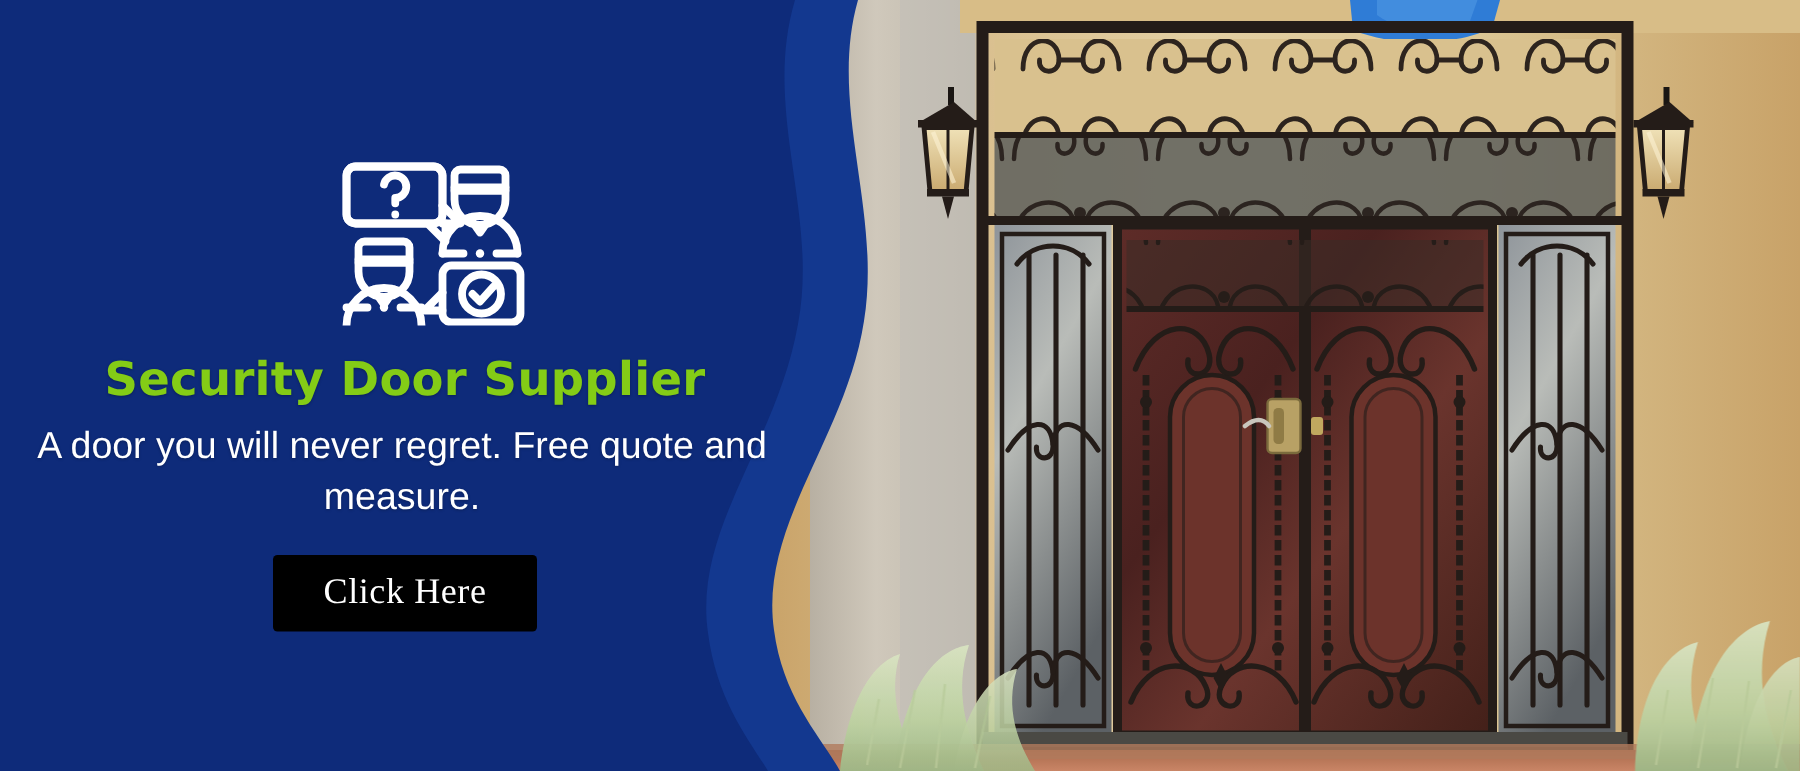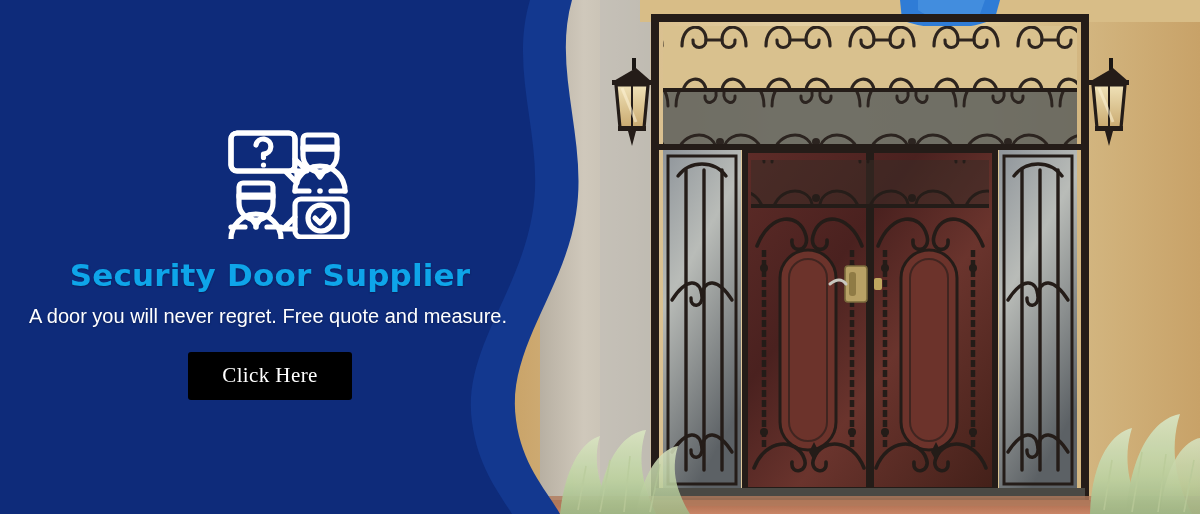--- a/index.html
+++ b/index.html
@@ -62,42 +62,42 @@
     margin-left: 38px;
   }
   .hero-icon svg { display: block; width: 124px; height: 124px; }
 
   .headline {
     margin: 0 0 10px 0;
     font-family: "DejaVu Sans", sans-serif;
     font-size: 31px;
     font-weight: bold;
     letter-spacing: 0.2px;
-    color: #0ea5e9;
+    color: #84cc16;
     text-shadow: 0 1px 2px rgba(0,0,0,0.28);
   }
 
   .subcopy {
     margin: 0 4px 22px 0;
     font-family: "Liberation Sans", sans-serif;
-    font-size: 20px;
+    font-size: 25px;
     line-height: 1.35;
     font-weight: 400;
     color: #ffffff;
     max-width: 520px;
     text-shadow: 0 1px 2px rgba(0,0,0,0.25);
   }
   .subcopy .line { display: block; }
 
   .cta {
     display: inline-block;
     background: #000000;
     color: #ffffff;
     font-family: "Liberation Serif", serif;
-    font-size: 21px;
+    font-size: 24px;
     letter-spacing: 0.4px;
     padding: 13px 34px 14px 34px;
     border: none;
     border-radius: 3px;
     cursor: pointer;
     line-height: 1;
     text-decoration: none;
   }
 </style>
 </head>

